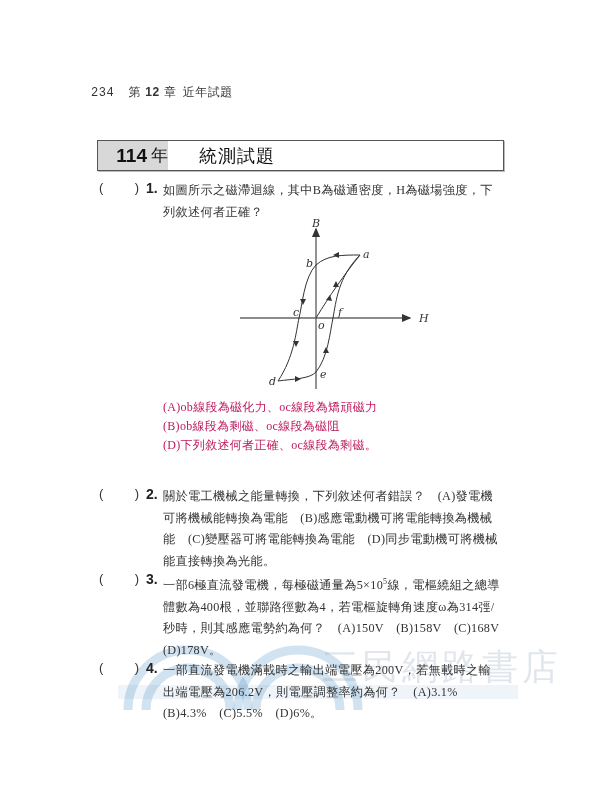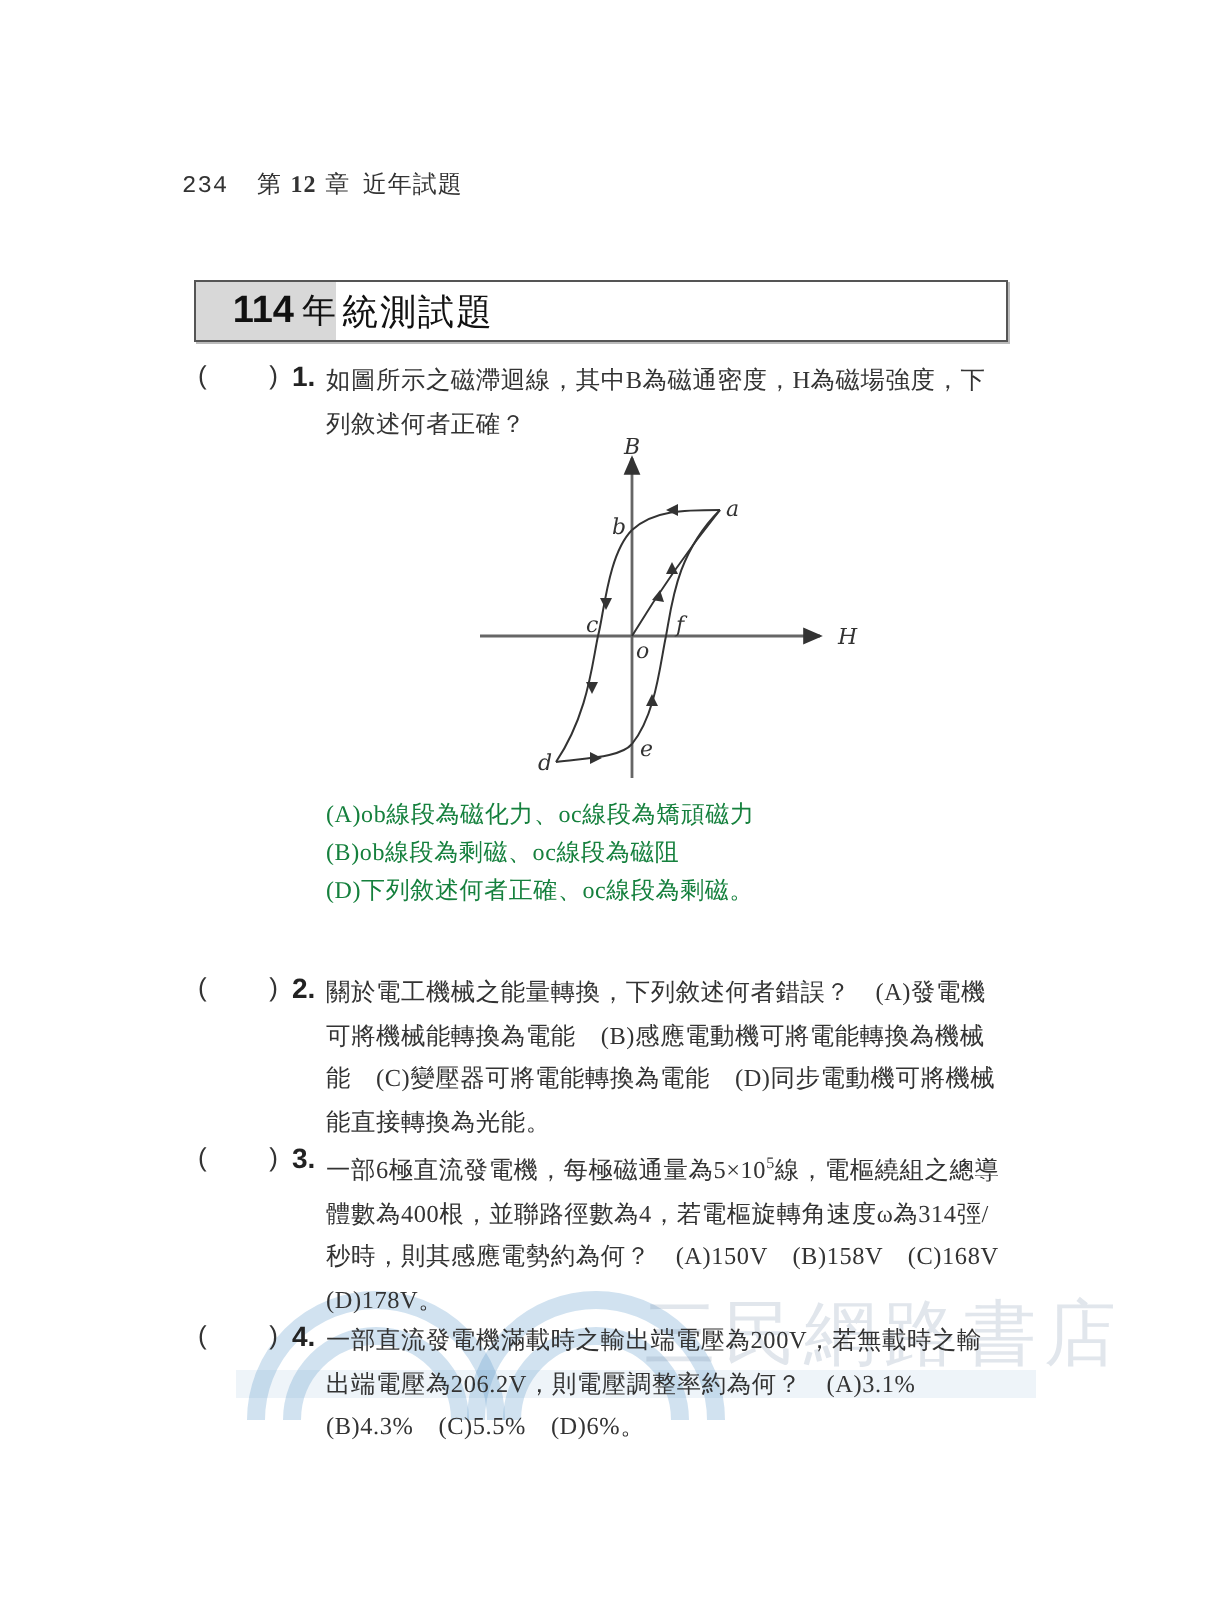--- a/index.html
+++ b/index.html
@@ -5,51 +5,51 @@
     html, body { margin: 0; padding: 0; }
     body {
       width: 605px; height: 800px; background: #ffffff; position: relative; overflow: hidden;
       font-family: "DejaVu Serif", "Liberation Serif", serif; color: #222;
     }
     .running-head {
       position: absolute; left: 91px; top: 84px; font-size: 12px; color: #333;
       font-family: "DejaVu Sans", sans-serif; letter-spacing: 0.5px;
     }
     .running-head .pg { margin-right: 10px; font-family: Liberation Mono, monospace; }
-    .running-head b { font-family: Liberation Serif, serif; font-weight: bold; }
+    .running-head b { font-family: Liberation Sans, sans-serif; font-weight: bold; }
     .running-head .sec { margin-left: 2px; }
 
     .section-box {
       position: absolute; left: 97px; top: 140px; width: 405px; height: 29px;
       border: 1.5px solid #555; display: flex; box-shadow: 1px 1px 0 #bbb;
     }
     .section-year {
       width: 70px; background: #d8d8d8; display: flex; align-items: center; justify-content: flex-end;
       font-family: "Liberation Sans", sans-serif; font-weight: bold; font-size: 19px; color: #111;
     }
     .section-year .nian { font-family: "DejaVu Sans", sans-serif; font-weight: normal; font-size: 17px; margin-left: 4px; }
     .section-title {
-      flex: 1; display: flex; align-items: center; padding-left: 3px;
+      flex: 1; display: flex; align-items: center; padding-left: 31px;
       font-family: "DejaVu Sans", sans-serif; font-size: 18px; color: #111; letter-spacing: 1px;
     }
 
     .question { position: absolute; left: 0; width: 605px; }
     .q-paren {
       position: absolute; left: 99px; top: 0; font-family: "Liberation Sans", sans-serif; font-size: 13px; color: #333;
       width: 40px; display: flex; justify-content: space-between;
     }
     .q-num {
       position: absolute; left: 146px; top: 0; font-family: "Liberation Sans", sans-serif; font-weight: bold; font-size: 14px; color: #222;
     }
     .q-body {
       position: absolute; left: 163px; width: 340px; top: 0;
       font-size: 12.2px; line-height: 21.5px; color: #333; letter-spacing: 0.3px;
       font-family: Liberation Serif, serif;
     }
-    .opt-list .opt { display: block; line-height: 19px; font-size: 12px; color: #15803d; }
+    .opt-list .opt { display: block; line-height: 19px; font-size: 12px; color: #be185d; }
 
     .figure { position: absolute; left: 232px; top: 217px; }
 
     .watermark {
       position: absolute; left: 118px; top: 640px; width: 400px; height: 70px; pointer-events: none;
     }
     .wm-text {
       position: absolute; left: 322px; top: 643px; font-family: "DejaVu Serif", serif; font-size: 36px;
       color: rgba(120,140,170,0.22); letter-spacing: 4px;
     }

